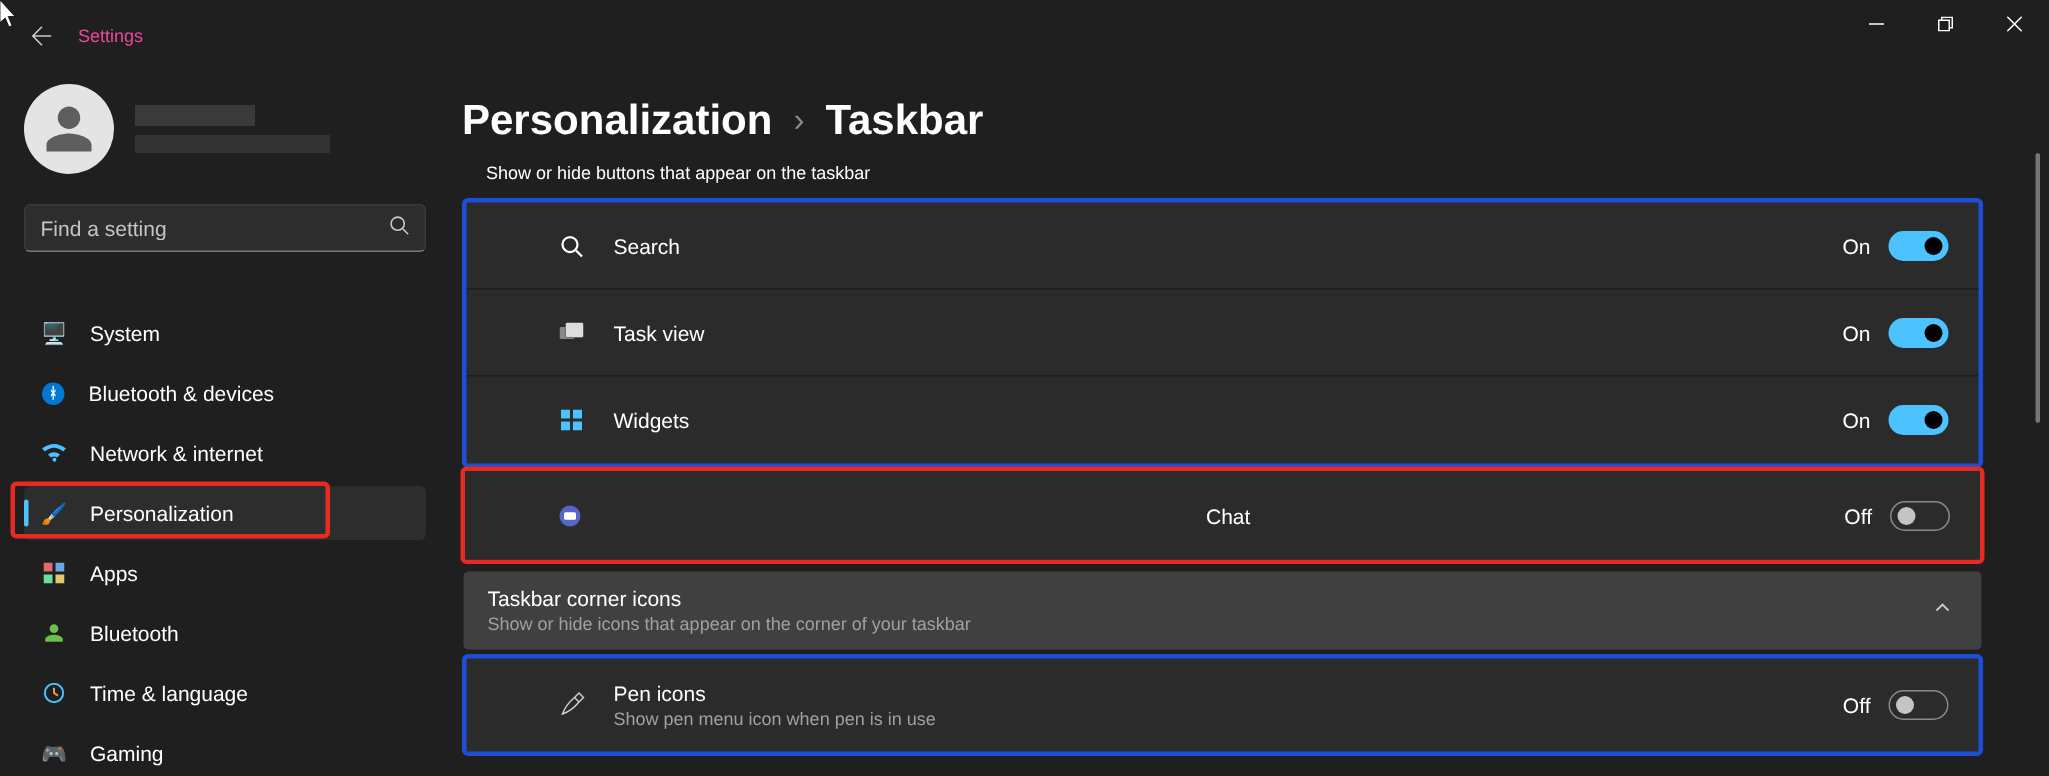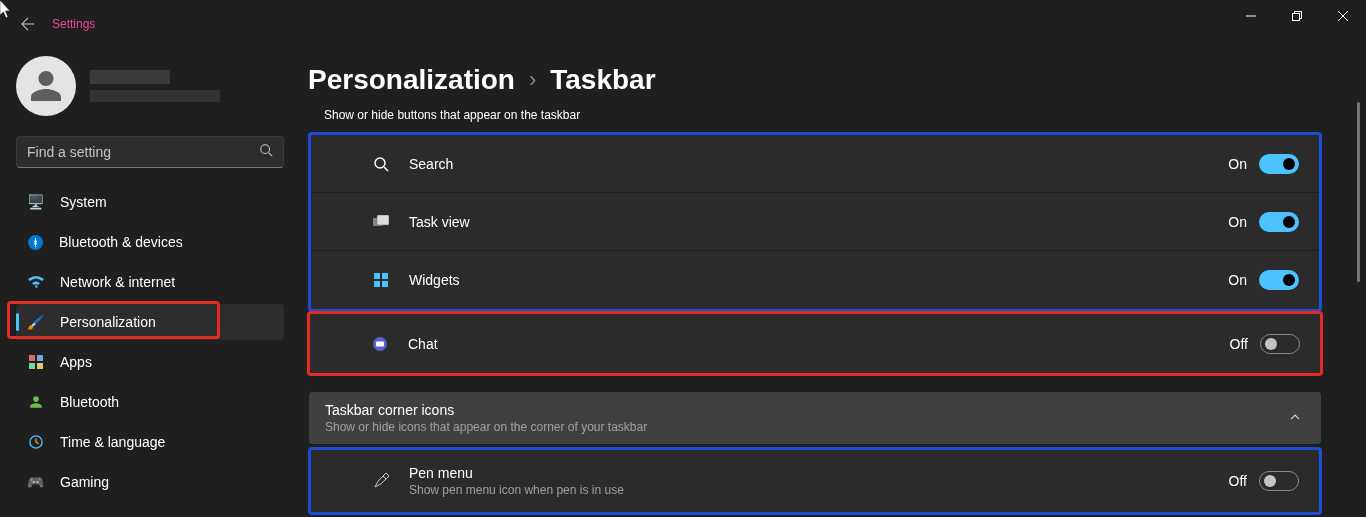--- a/index.html
+++ b/index.html
@@ -20,21 +20,21 @@
     
     
     .sidebar { width: 300px; padding: 8px 0 0 16px; flex-shrink: 0; }
     .profile { display: flex; align-items: center; gap: 14px; margin-bottom: 20px; }
     .avatar { width: 60px; height: 60px; background: #e4e4e4; border-radius: 50%; display: flex; align-items: center; justify-content: center; }
     .avatar svg { width: 36px; height: 36px; fill: #5e5e5e; }
     .profile-text { display: flex; flex-direction: column; gap: 6px; }
     .profile-name-blur { width: 80px; height: 14px; background: #3a3a3a; }
     .profile-email-blur { width: 130px; height: 12px; background: #333; }
     
-    .searchbox { width: 268px; height: 32px; background: #2d2d2d; border: 1px solid #3a3a3a; border-bottom-color: #7a7a7a; border-radius: 4px; display: flex; align-items: center; padding: 0 10px; margin-bottom: 16px; }
+    .searchbox { width: 268px; height: 32px; background: #2d2d2d; border: 1px solid #3a3a3a; border-bottom-color: #7a7a7a; border-radius: 4px; display: flex; align-items: center; padding: 0 10px; margin-bottom: 36px; }
     .searchbox input { flex: 1; background: transparent; border: none; color: #fff; font-size: 14px; outline: none; }
     .searchbox input::placeholder { color: #c4c4c4; }
     .searchbox .sicon { color: #ccc; }
     
     .nav { display: flex; flex-direction: column; gap: 4px; width: 268px; }
     .nav-item { height: 36px; display: flex; align-items: center; gap: 16px; padding: 0 12px; border-radius: 4px; cursor: pointer; font-size: 14px; position: relative; }
     .nav-item.active { background: #2d2d2d; }
     .nav-item.active::before { content: ''; position: absolute; left: 0; top: 9px; bottom: 9px; width: 3px; background: #4cc2ff; border-radius: 2px; }
     .nav-icon { width: 16px; height: 16px; display: flex; align-items: center; justify-content: center; font-size: 14px; }
     
@@ -58,21 +58,21 @@
     .item-text-col { display: flex; flex-direction: column; gap: 2px; flex: 1; }
     .toggle-label { font-size: 14px; margin-right: 12px; color: #fff; }
     
     .toggle { width: 40px; height: 20px; border-radius: 10px; position: relative; cursor: pointer; }
     .toggle.on { background: #4cc2ff; }
     .toggle.off { background: transparent; border: 1px solid #8a8a8a; }
     .toggle .knob { position: absolute; width: 12px; height: 12px; border-radius: 50%; top: 4px; }
     .toggle.on .knob { background: #000; right: 4px; }
     .toggle.off .knob { background: #c4c4c4; left: 4px; top: 3px; }
     
-    .highlight-chat { border: 3px solid #e72b23; border-radius: 4px; margin: 15px -1px; }
+    .highlight-chat { border: 3px solid #e72b23; border-radius: 4px; margin: 4px -1px; text-align: center; }
     .highlight-chat .item-row { border-bottom: none; }
     
     .section-header { background: #404040; border: 1px solid #1e1e1e; border-radius: 4px; margin-top: 4px; padding: 10px 20px 10px 16px; display: flex; align-items: center; cursor: pointer; }
     .section-header .sh-text { flex: 1; }
     .section-header .sh-title { font-size: 14px; }
     .section-header .sh-sub { font-size: 12px; color: #a0a0a0; margin-top: 2px; }
     .section-header .chev { color: #ccc; }
   </style>
 </head>
 <body>
@@ -272,21 +272,21 @@
     </div>
 
     <div class="items-box" style="margin-top:2px;">
       <div class="item-row" style="height:62px;">
         <span class="item-icon">
           <svg width="18" height="18" viewBox="0 0 18 18">
               <path d="M3 15 Q5 9 11 4 L14 7 Q9 13 3 15 Z M11 4 L14 1 L17 4 L14 7" stroke="#ccc" stroke-width="1" fill="none"></path>
             </svg>
         </span>
         <div class="item-text-col">
-          <span style="font-size:14px;">Pen menu</span>
+          <span style="font-size:14px;">Pen icons</span>
           <span class="item-sub">Show pen menu icon when pen is in use</span>
         </div>
         <span class="toggle-label">Off</span>
         <div class="toggle off">
             <div class="knob"></div>
           </div>
       </div>
     </div>
 
   </div>

